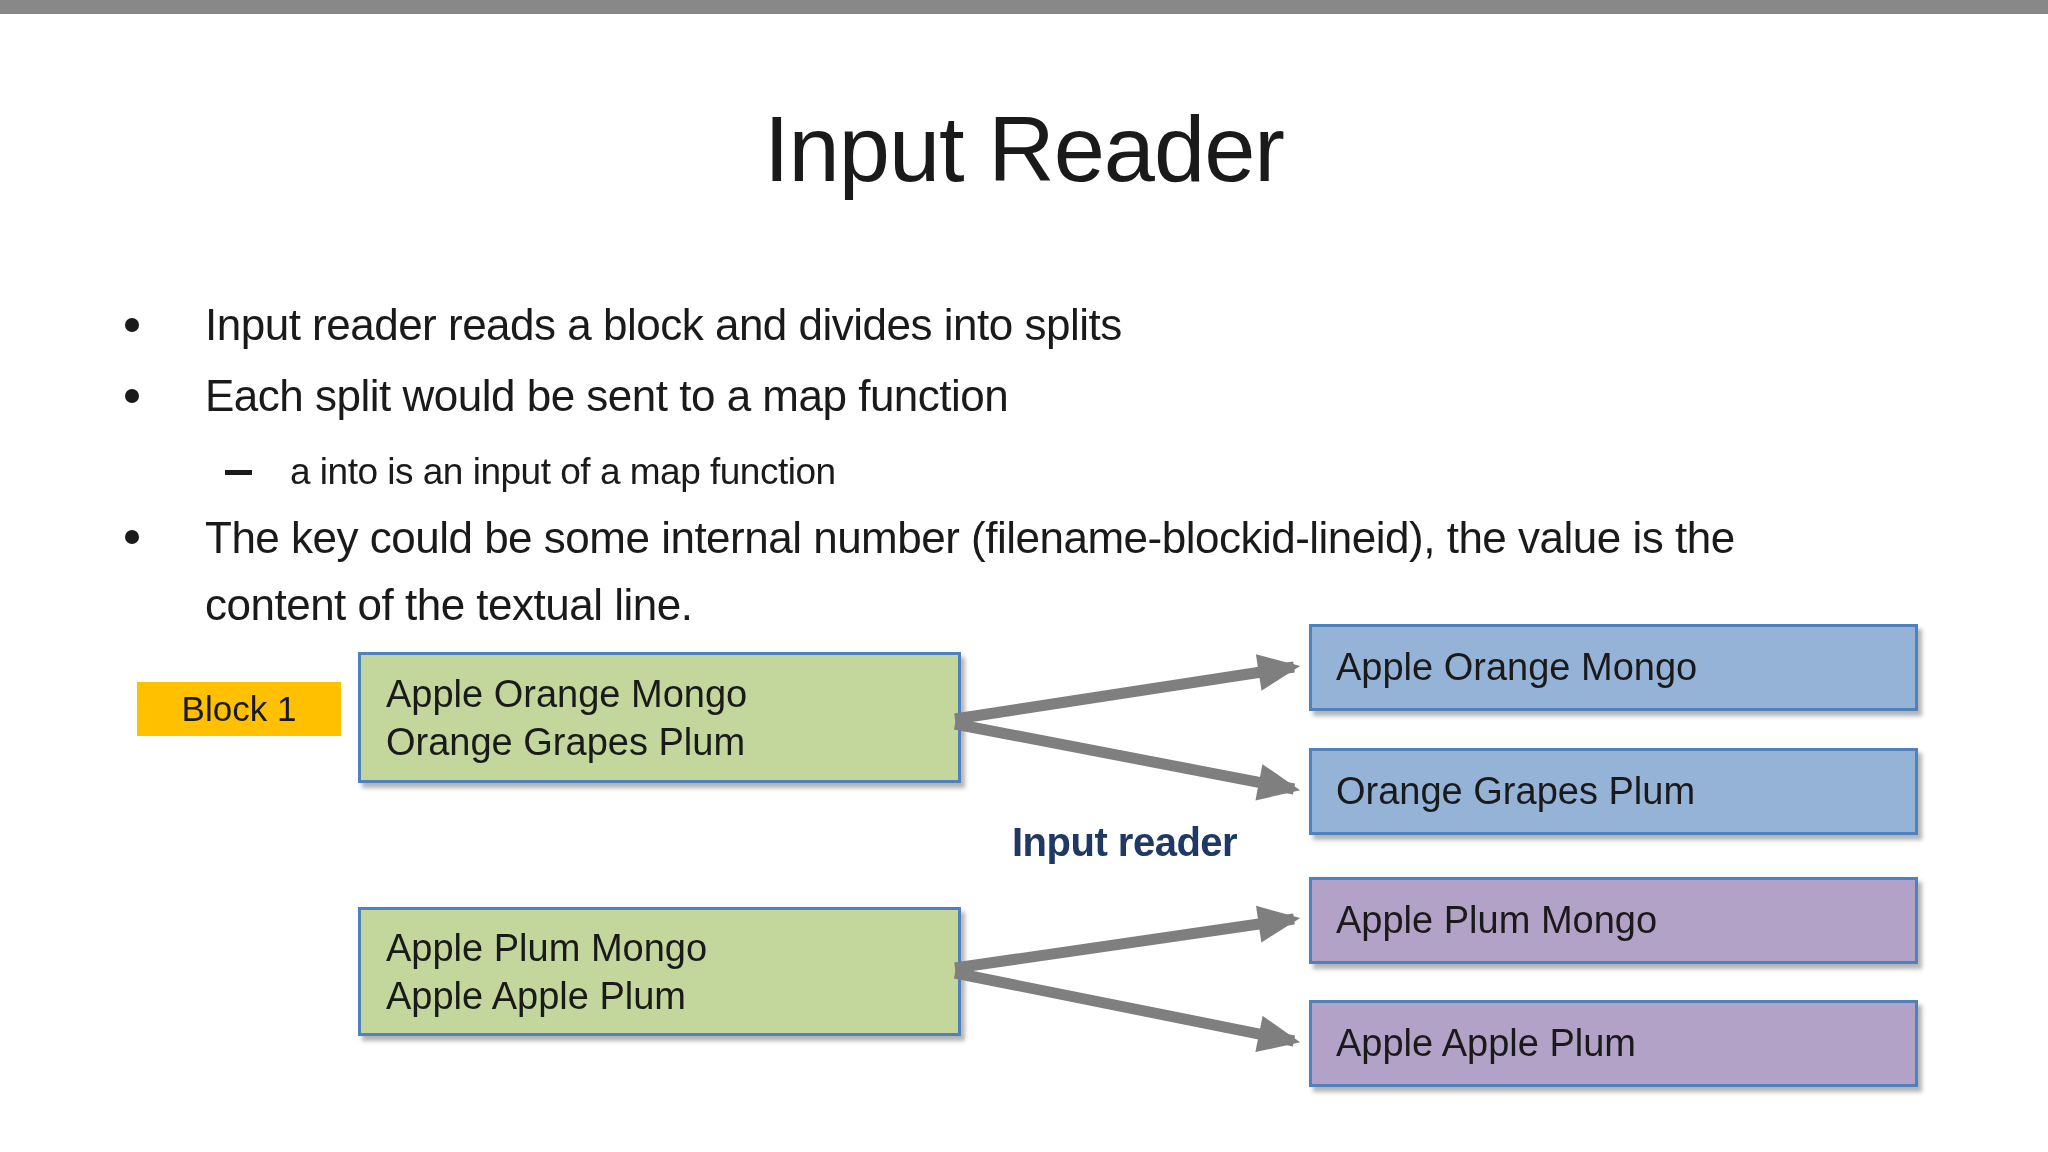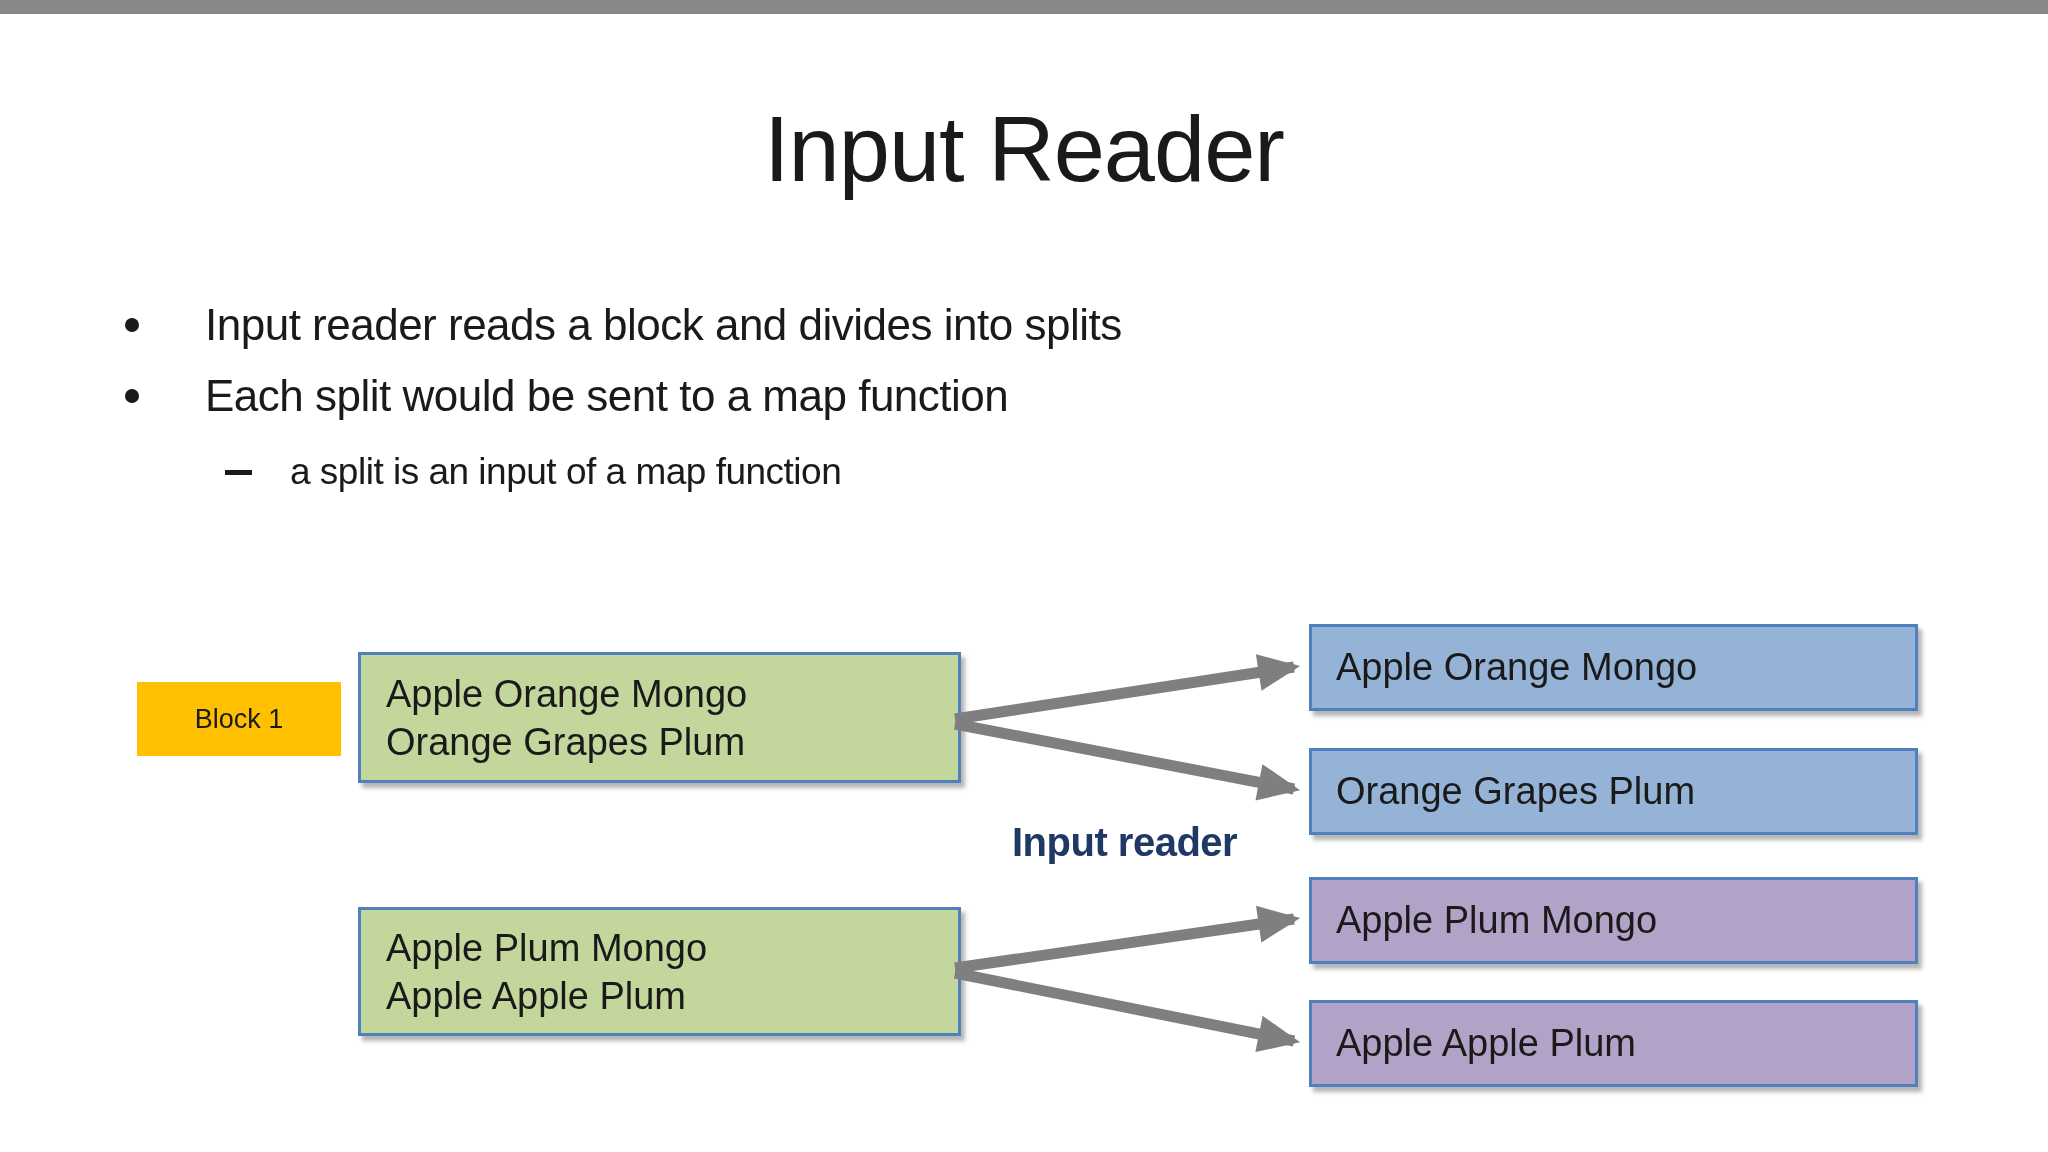--- a/index.html
+++ b/index.html
@@ -30,23 +30,23 @@
   .sub-marker-col{ flex:0 0 65px; position:relative; }
   .dash{
     width:27px; height:5px; background:var(--text,#1a1a1a);
     position:absolute; left:0; top:27px;
   }
   .sub-text{ font-size:37px; line-height:58px; letter-spacing:-0.5px; }
   .row-4{ top:490px; }
   .row-4 .bullet-text{ line-height:67px; }
   
   .block-label{
-    position:absolute; width:204px; height:74px; background:var(--yellow,#FFC000);
+    position:absolute; width:204px; height:54px; background:var(--yellow,#FFC000);
     display:flex; align-items:center; justify-content:center;
-    font-size:27px;
+    font-size:35px;
   }
   .src-box{
     position:absolute; left:358px; width:603px; box-sizing:border-box;
     background:var(--green,#C3D69B); border:3px solid var(--border,#4F81BD);
     box-shadow:4px 5px 4px rgba(90,90,90,0.45);
     display:flex; flex-direction:column; justify-content:center;
     padding-left:25px; font-size:38px; line-height:48px;
   }
   .out-box{
     position:absolute; left:1309px; width:609px; height:87px; box-sizing:border-box;
@@ -82,23 +82,32 @@
     <div class="marker-col">
       <span class="dot"></span>
     </div>
     <div class="bullet-text">Input reader reads a block and divides into splits</div>
   </div>
 
   <div class="sub-row">
     <div class="sub-marker-col">
       <span class="dash"></span>
     </div>
-    <div class="sub-text">a split is an input of a map function</div>
+    <div class="sub-text">a into is an input of a map function</div>
   </div>
 
+  <div class="bullet-row row-4">
+    <div class="marker-col">
+      <span class="dot"></span>
+    </div>
+    <div>
+      <div class="bullet-text">The key could be some internal number (filename-blockid-lineid), the value is the</div>
+      <div class="bullet-text">content of the textual line.</div>
+    </div>
+  </div>
 
   <div class="block-label" style="left:137px; top:668px;">Block 1</div>
 
   <div class="src-box" style="top:638px; height:131px;">
     <div>Apple Orange Mongo</div>
     <div>Orange Grapes Plum</div>
   </div>
 
   <div class="out-box out-blue" style="top:610px;">Apple Orange Mongo</div>
   <div class="out-box out-blue" style="top:734px;">Orange Grapes Plum</div>

